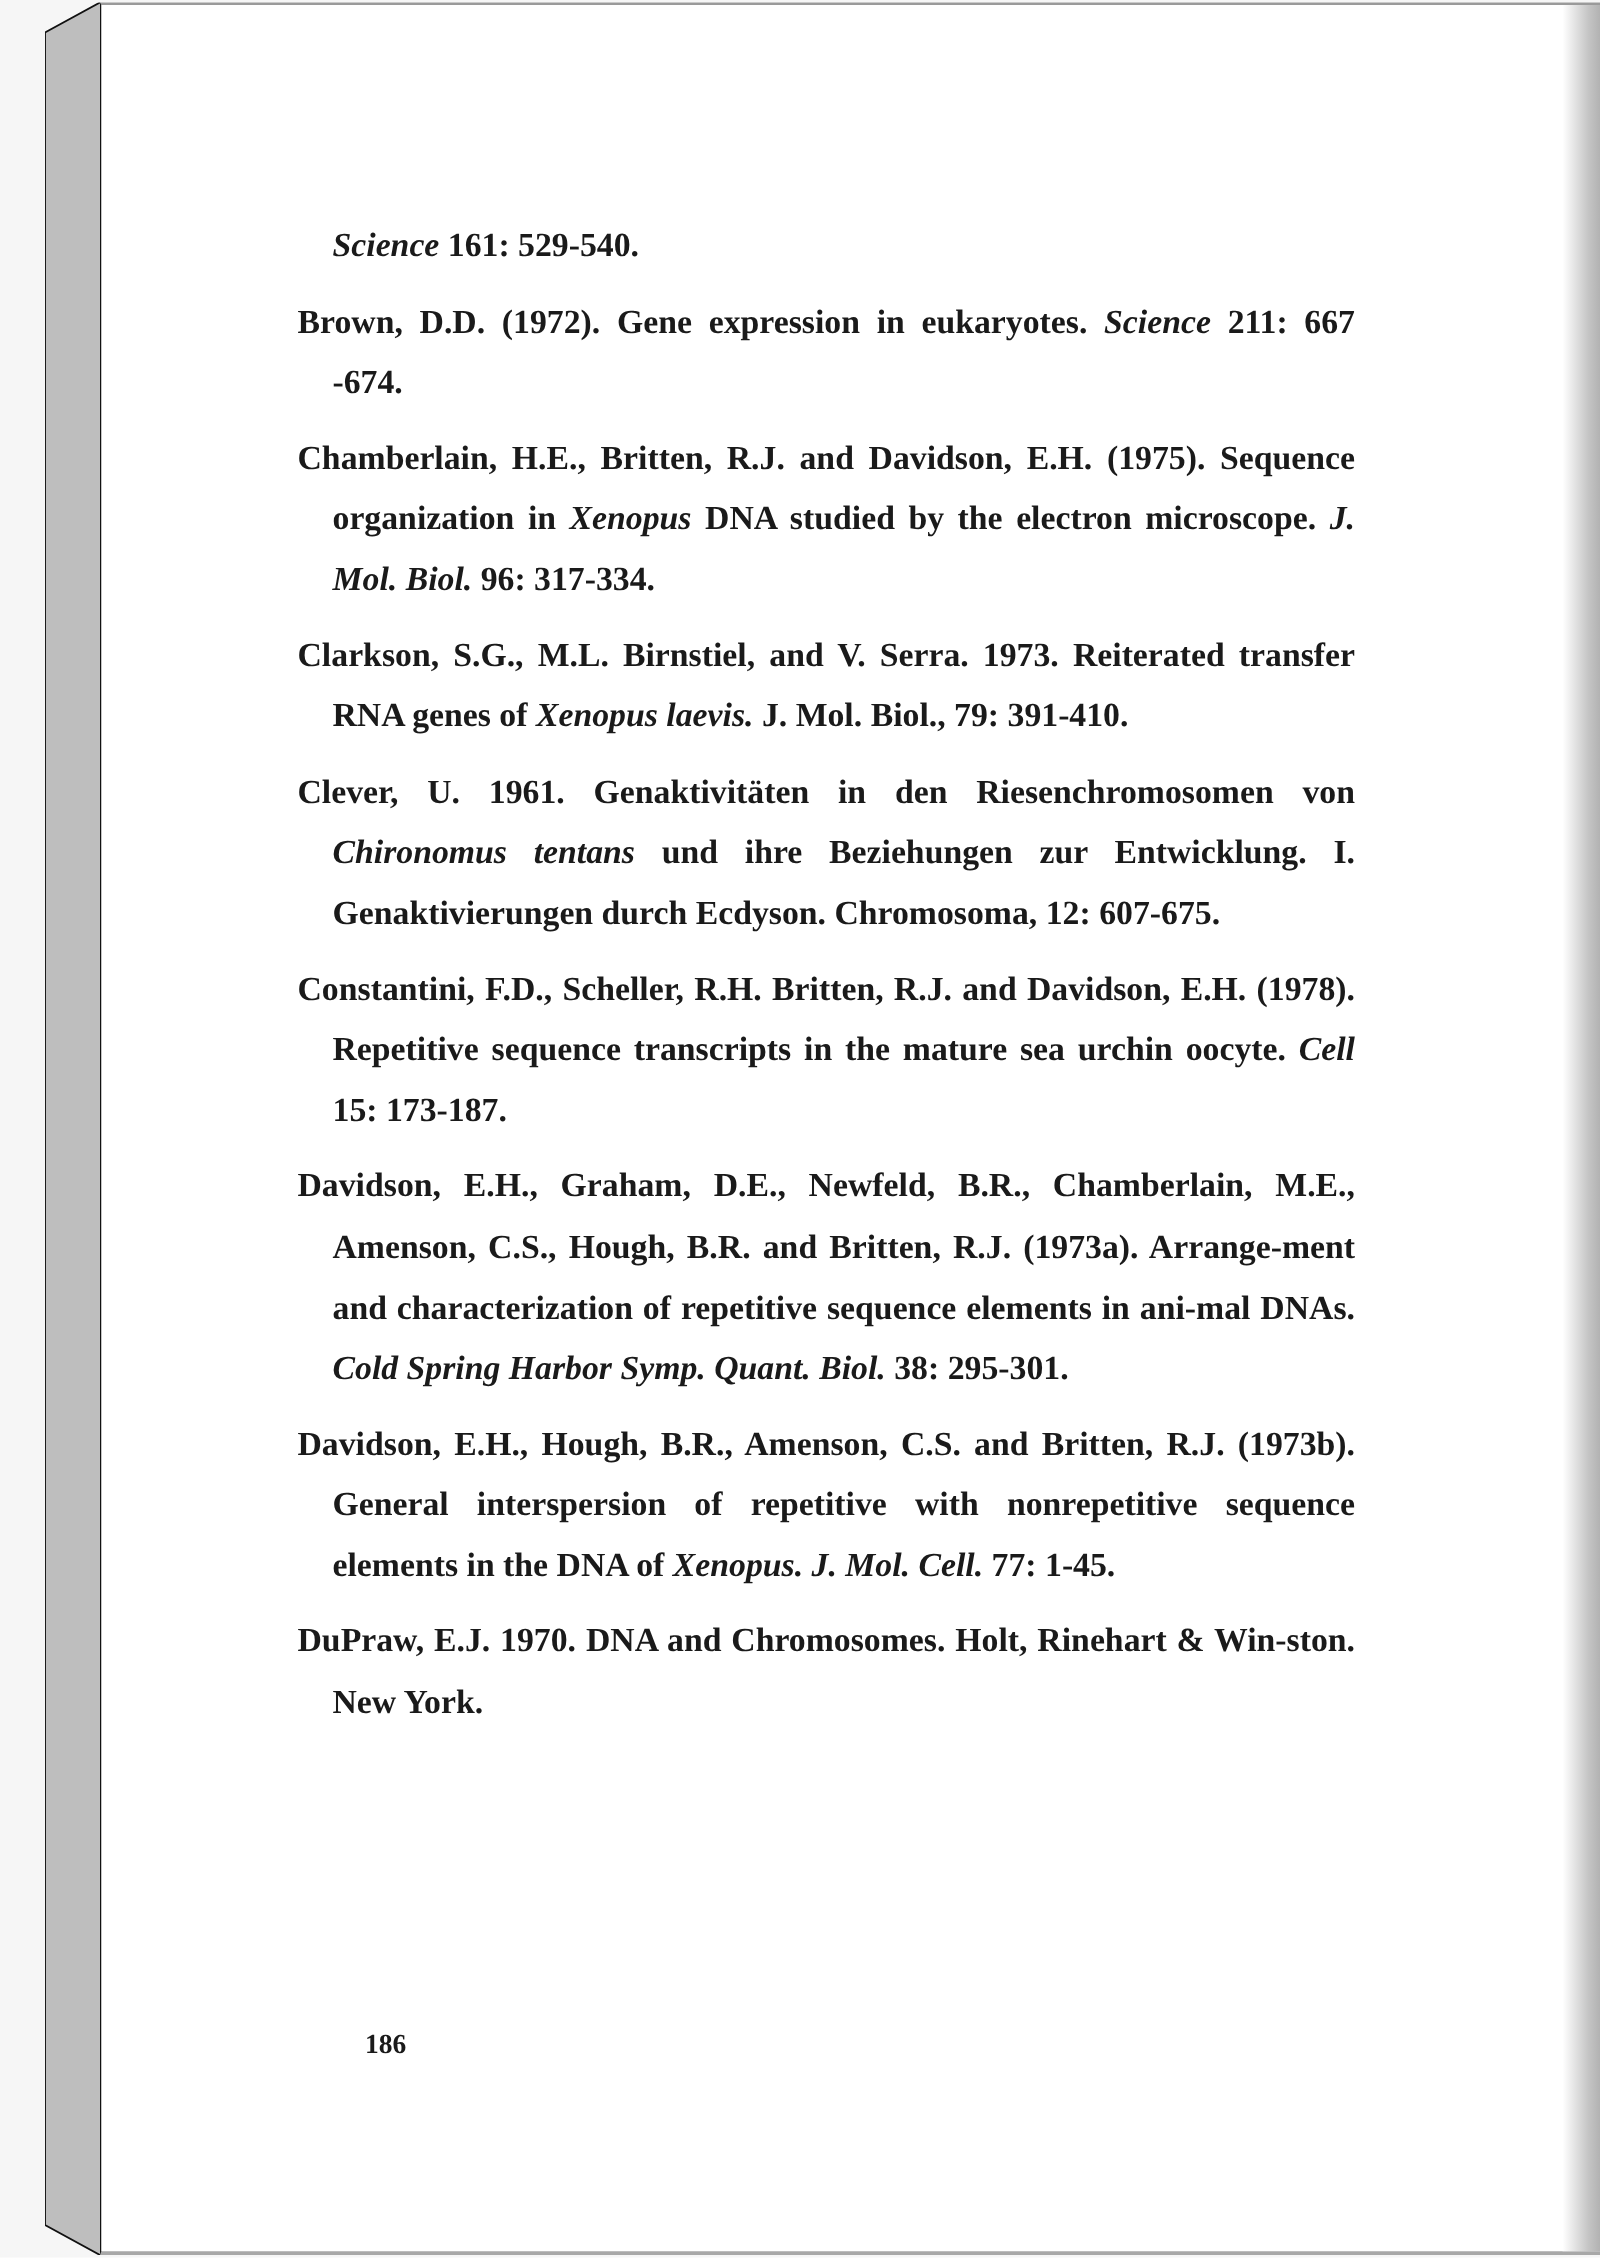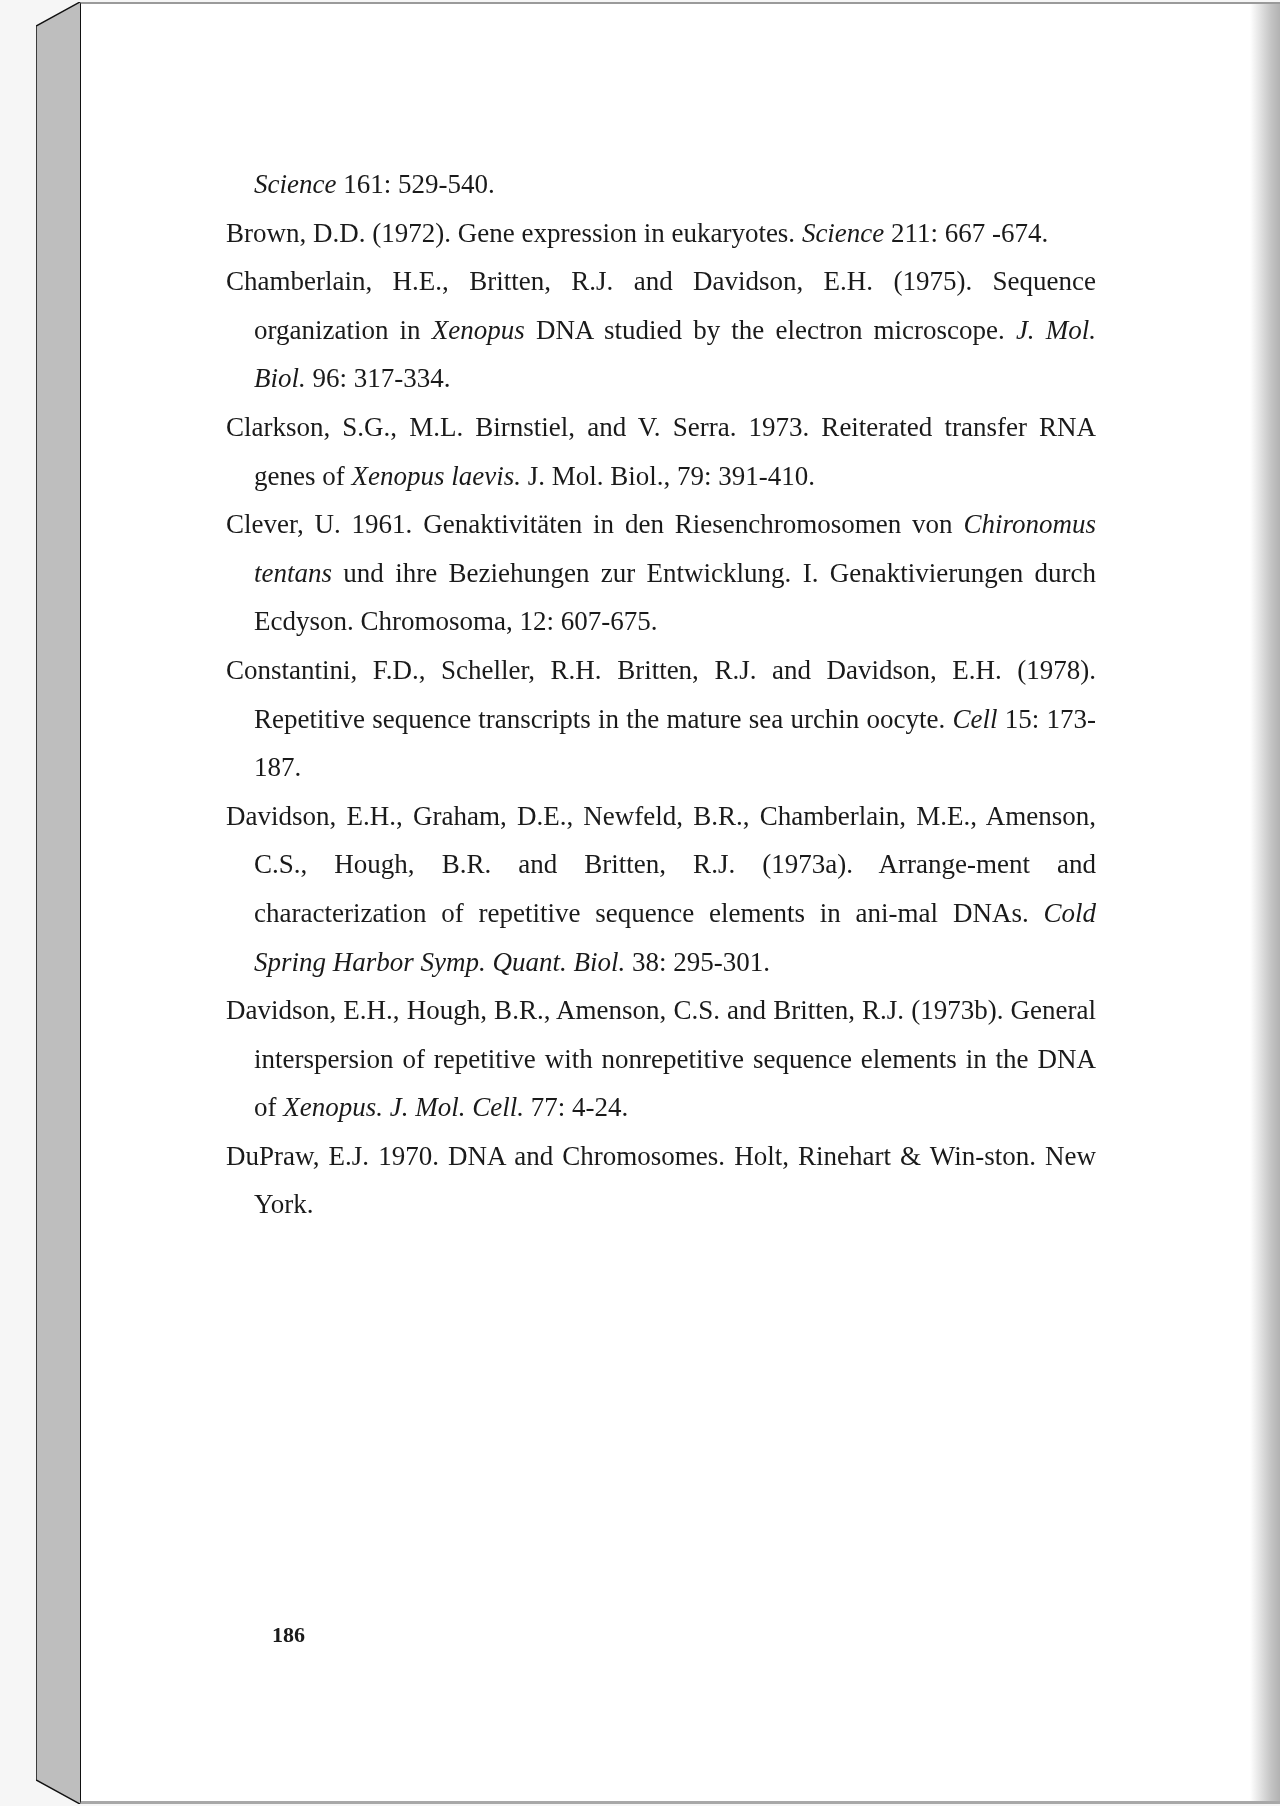--- a/index.html
+++ b/index.html
@@ -30,26 +30,27 @@
       position: absolute; right: 0; top: 0; width: 30px; height: 100%;
       background: linear-gradient(to right, #ffffff, #c4c4c4 70%, #b2b2b2);
     }
     .refs {
       position: absolute; left: 226px; top: 160px; width: 870px;
       font-size: 27px; line-height: 48.6px;
     }
     .ref {
       padding-left: 28px; text-indent: -28px;
       text-align: justify;
-      margin: 0;
+      margin: 12px;
+      font-weight: bold;
     }
     .ref i { font-style: italic; }
     .cont { padding-left: 28px; }
     .pagenum {
-      position: absolute; left: 272px; top: 1622px;
+      position: absolute; left: 292px; top: 1622px;
       font-size: 22px; font-weight: bold;
     }
   </style>
 </head>
 <body>
 
 <div class="book-spine"></div>
 <svg class="spine-edge" width="44" height="1802" viewBox="0 0 44 1802">
   <polyline points="44,0 0,24 0,1778 44,1802" fill="none" stroke="#111" stroke-width="1.5"></polyline>
 </svg>
@@ -62,18 +63,18 @@
   <p class="ref cont" style="text-indent:0;">
     <i>Science</i><span> 161: 529-540.</span>
   </p>
   <div id="ref-container">
       <p class="ref"><span>Brown, D.D. (1972). Gene expression in eukaryotes. </span><i>Science</i><span> 211: 667 -674.</span></p>
       <p class="ref"><span>Chamberlain, H.E., Britten, R.J. and Davidson, E.H. (1975). Sequence organization in </span><i>Xenopus</i><span> DNA studied by the electron microscope. </span><i>J. Mol. Biol.</i><span> 96: 317-334.</span></p>
       <p class="ref"><span>Clarkson, S.G., M.L. Birnstiel, and V. Serra. 1973. Reiterated transfer RNA genes of </span><i>Xenopus laevis.</i><span> J. Mol. Biol., 79: 391-410.</span></p>
       <p class="ref"><span>Clever, U. 1961. Genaktivitäten in den Riesenchromosomen von </span><i>Chironomus tentans</i><span> und ihre Beziehungen zur Entwicklung. I. Genaktivierungen durch Ecdyson. Chromosoma, 12: 607-675.</span></p>
       <p class="ref"><span>Constantini, F.D., Scheller, R.H. Britten, R.J. and Davidson, E.H. (1978). Repetitive sequence transcripts in the mature sea urchin oocyte. </span><i>Cell</i><span> 15: 173-187.</span></p>
       <p class="ref"><span>Davidson, E.H., Graham, D.E., Newfeld, B.R., Chamberlain, M.E., Amenson, C.S., Hough, B.R. and Britten, R.J. (1973a). Arrange-ment and characterization of repetitive sequence elements in ani-mal DNAs. </span><i>Cold Spring Harbor Symp. Quant. Biol.</i><span> 38: 295-301.</span></p>
-      <p class="ref"><span>Davidson, E.H., Hough, B.R., Amenson, C.S. and Britten, R.J. (1973b). General interspersion of repetitive with nonrepetitive sequence elements in the DNA of </span><i>Xenopus. J. Mol. Cell.</i><span> 77: 4-24.</span></p>
+      <p class="ref"><span>Davidson, E.H., Hough, B.R., Amenson, C.S. and Britten, R.J. (1973b). General interspersion of repetitive with nonrepetitive sequence elements in the DNA of </span><i>Xenopus. J. Mol. Cell.</i><span> 77: 1-45.</span></p>
       <p class="ref"><span>DuPraw, E.J. 1970. DNA and Chromosomes. Holt, Rinehart &amp; Win-ston. New York.</span></p>
     </div>
 </div>
 
 <div class="pagenum">186</div>
 
 </body></html>

